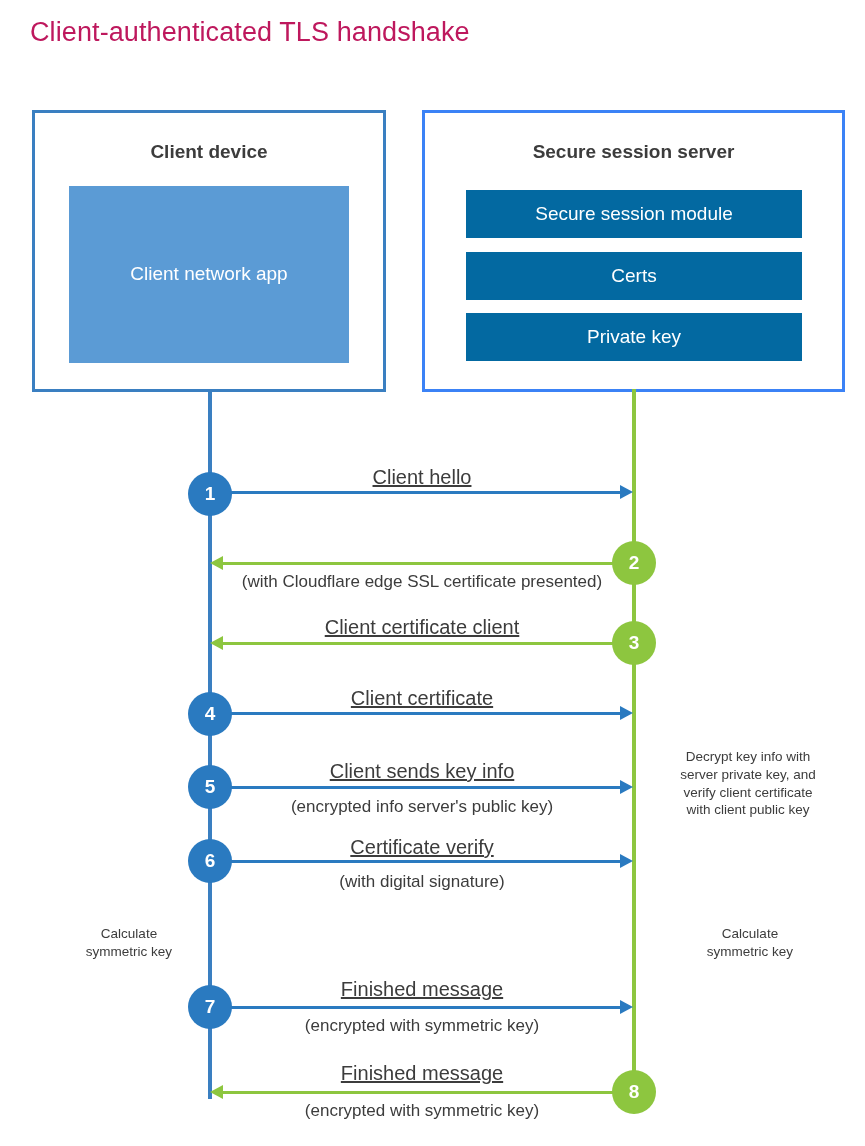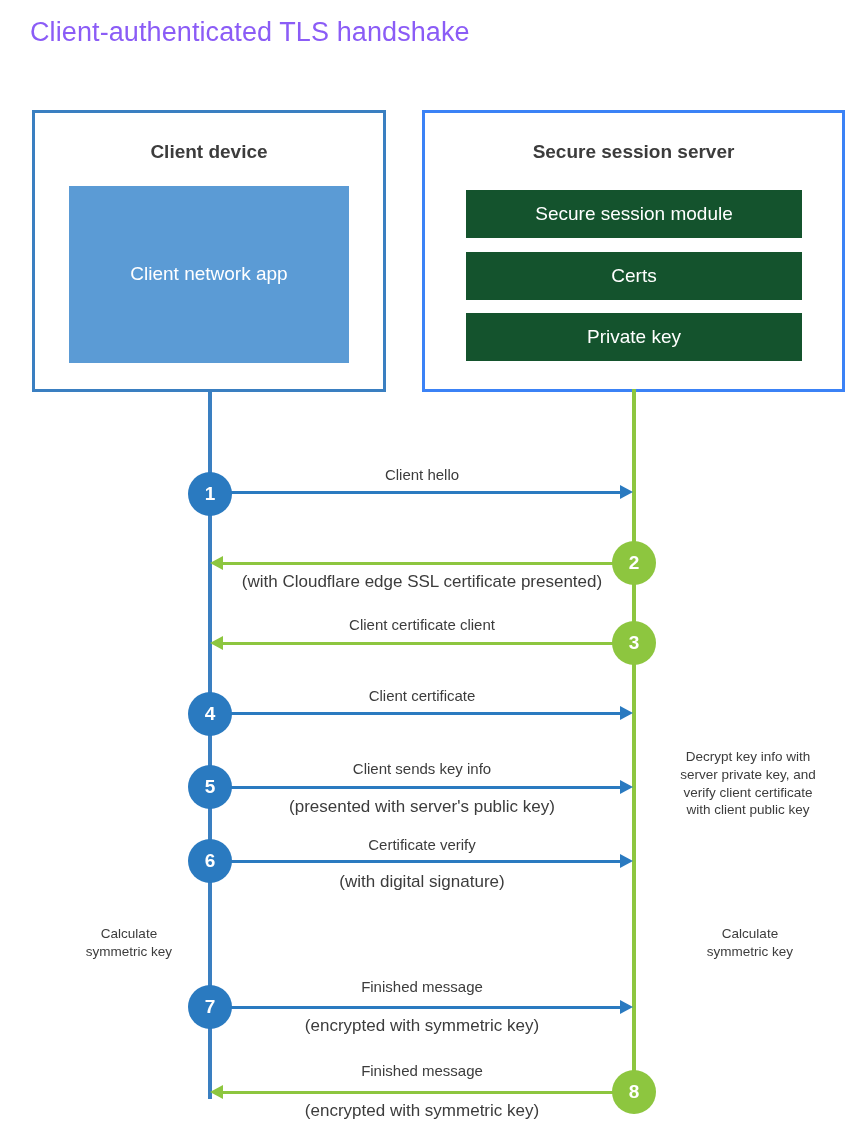--- a/index.html
+++ b/index.html
@@ -20,21 +20,21 @@
     overflow: hidden;
   }
 
   
   .page-title {
     position: absolute;
     left: 30px;
     top: 17px;
     font-size: 27px;
     font-weight: 400;
-    color: #8b5cf6;
+    color: #be185d;
     letter-spacing: 0.1px;
     white-space: nowrap;
   }
 
   
   .party-box {
     position: absolute;
     box-sizing: border-box;
     background: #ffffff;
   }
@@ -78,21 +78,21 @@
     color: #ffffff;
     font-size: 19px;
     line-height: 1.3;
     font-weight: 400;
   }
   .server-bar {
     position: absolute;
     left: 41px;
     width: 336px;
     height: 48px;
-    background: #14532d;
+    background: #0369a1;
     display: flex;
     align-items: center;
     justify-content: center;
     color: #ffffff;
     font-size: 19px;
     font-weight: 400;
   }
   .server-bar.b0 { top: 77px; }
   .server-bar.b1 { top: 139px; }
   .server-bar.b2 { top: 200px; }
@@ -156,23 +156,24 @@
     border-top: 7px solid transparent;
     border-bottom: 7px solid transparent;
     border-right: 13px solid #8dc63f;
   }
 
   
   .msg-label {
     position: absolute;
     text-align: center;
     color: #3c3c3c;
-    font-size: 15px;
+    font-size: 20px;
     white-space: nowrap;
     z-index: 2;
+    text-decoration: underline;
   }
   .msg-sub {
     position: absolute;
     text-align: center;
     color: #3c3c3c;
     font-size: 17px;
     white-space: nowrap;
     z-index: 2;
   }
 
@@ -224,21 +225,21 @@
   <div class="step-circle c-server" style="top:621px;">3</div>
 
   <div class="msg-label" style="left:210px; top:687px; width:424px;">Client certificate</div>
   <div class="arrow-line blue" style="left:210px; top:712px; width:412px;"></div>
   <div class="arrow-head right" style="left:620px; top:706px;"></div>
   <div class="step-circle c-client" style="top:692px;">4</div>
 
   <div class="msg-label" style="left:210px; top:760px; width:424px;">Client sends key info</div>
   <div class="arrow-line blue" style="left:210px; top:786px; width:412px;"></div>
   <div class="arrow-head right" style="left:620px; top:780px;"></div>
-  <div class="msg-sub" style="left:210px; top:797px; width:424px;">(presented with server's public key)</div>
+  <div class="msg-sub" style="left:210px; top:797px; width:424px;">(encrypted info server's public key)</div>
   <div class="step-circle c-client" style="top:765px;">5</div>
 
   <div class="msg-label" style="left:210px; top:836px; width:424px;">Certificate verify</div>
   <div class="arrow-line blue" style="left:210px; top:860px; width:412px;"></div>
   <div class="arrow-head right" style="left:620px; top:854px;"></div>
   <div class="msg-sub" style="left:210px; top:872px; width:424px;">(with digital signature)</div>
   <div class="step-circle c-client" style="top:839px;">6</div>
 
   <div class="side-note right" style="left:658px; top:748px; width:180px;">
     <div>Decrypt key info with</div>

